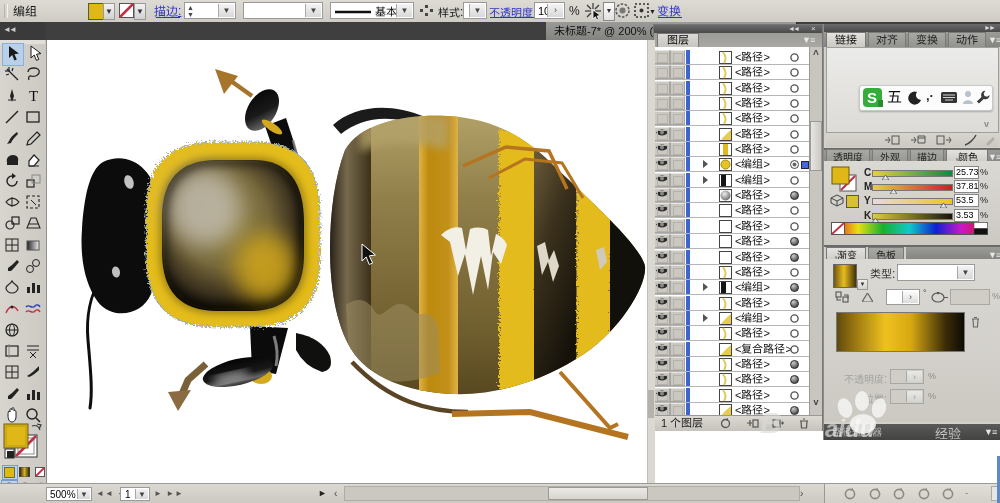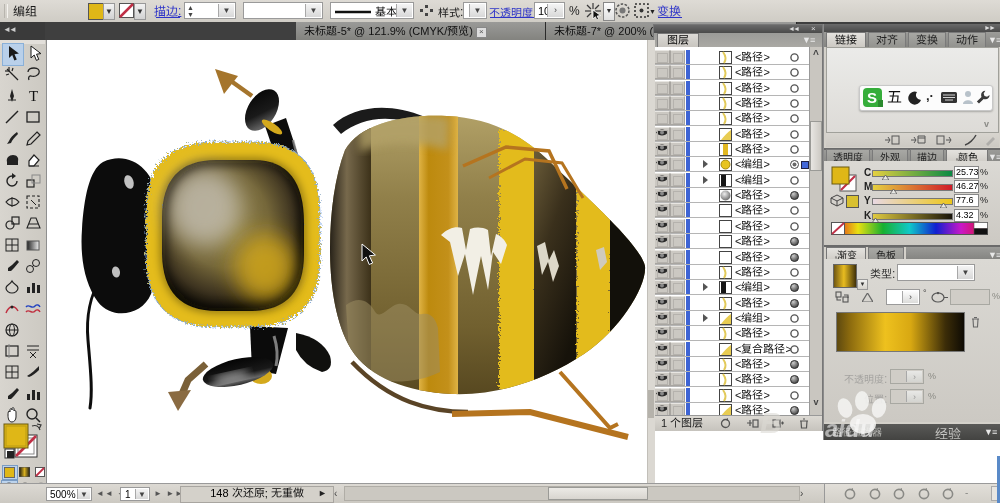--- a/index.html
+++ b/index.html
@@ -286,28 +286,20 @@
     </svg>
     <div class="abs" style="left:649px;top:8px;font-size:7px;color:#222">▼</div>
     <div class="abs" style="left:657px;top:4px"><svg width="24" height="12" viewBox="0 0 2 1" style="vertical-align:-0.13em;overflow:visible" fill="#2e34c8">
         <use href="#u53d8" x="0"></use>
         <use href="#u6362" x="1"></use>
       </svg></div>
     <div class="abs" style="left:658px;top:17px;width:24px;border-bottom:1px solid #2e34c8"></div>
   </div>
 <div class="abs" style="left:0;top:22px;width:1000px;height:18px;background:#3f3f3f">
     <div class="abs" style="left:0;top:0;width:45px;height:18px;background:#3a3a3a;color:#ccc;font-size:8px;line-height:16px;letter-spacing:-2px;padding-left:3px;box-sizing:border-box">◄◄</div>
-    <div class="abs" style="left:296px;top:0;width:249px;height:18px;background:linear-gradient(#9a9a98,#83837f);border-right:1px solid #2a2a2a;color:#111;line-height:18px;font-size:11px;white-space:nowrap;overflow:hidden"><span style="margin-left:8px"><svg width="33" height="11" viewBox="0 0 3 1" style="vertical-align:-0.13em;overflow:visible" fill="#111">
-          <use href="#u672a" x="0"></use>
-          <use href="#u6807" x="1"></use>
-          <use href="#u9898" x="2"></use>
-        </svg>-5* @ 121.9% (CMYK/<svg width="22" height="11" viewBox="0 0 2 1" style="vertical-align:-0.13em;overflow:visible" fill="#111">
-          <use href="#u9884" x="0"></use>
-          <use href="#u89c8" x="1"></use>
-        </svg>) <span class="tabx">×</span></span></div>
     <div class="abs" style="left:546px;top:0;width:250px;height:18px;background:linear-gradient(#9a9a98,#83837f);border-right:1px solid #2a2a2a;color:#111;line-height:18px;font-size:11px;white-space:nowrap;overflow:hidden"><span style="margin-left:8px"><svg width="33" height="11" viewBox="0 0 3 1" style="vertical-align:-0.13em;overflow:visible" fill="#111">
           <use href="#u672a" x="0"></use>
           <use href="#u6807" x="1"></use>
           <use href="#u9898" x="2"></use>
         </svg>-7* @ 200% (CMYK/<svg width="22" height="11" viewBox="0 0 2 1" style="vertical-align:-0.13em;overflow:visible" fill="#111">
           <use href="#u9884" x="0"></use>
           <use href="#u89c8" x="1"></use>
         </svg>) <span class="tabx">×</span></span></div>
   </div>
 <div class="abs" style="left:0;top:40px;width:46px;height:463px;background:linear-gradient(90deg,#d8d5cf,#ccc9c2);border-right:1px solid #8f8f8f">
@@ -1207,35 +1199,35 @@
       <svg class="abs" style="left:58px;top:14px" width="7" height="5">
         <path d="M3.5,0 L7,5 L0,5 Z" fill="#e8e8e4" stroke="#555" stroke-width="0.8"></path>
       </svg>
       <div class="abs" style="left:130px;top:5px;width:22px;height:11px;background:#fff;border:1px solid #888;font-size:9px;line-height:11px;padding-left:1px">25.73</div>
       <div class="abs" style="left:156px;top:6px;font-size:9px;color:#222">%</div>
       <div class="abs" style="left:40px;top:20px;font-size:10px;font-weight:bold;color:#222">M</div>
       <div class="abs" style="left:48px;top:23px;width:79px;height:5px;border:1px solid #777;background:linear-gradient(90deg,#e5d040,#d01a28)"></div>
       <svg class="abs" style="left:66px;top:28px" width="7" height="5">
         <path d="M3.5,0 L7,5 L0,5 Z" fill="#e8e8e4" stroke="#555" stroke-width="0.8"></path>
       </svg>
-      <div class="abs" style="left:130px;top:19px;width:22px;height:11px;background:#fff;border:1px solid #888;font-size:9px;line-height:11px;padding-left:1px">46.27</div>
+      <div class="abs" style="left:130px;top:19px;width:22px;height:11px;background:#fff;border:1px solid #888;font-size:9px;line-height:11px;padding-left:1px">37.81</div>
       <div class="abs" style="left:156px;top:20px;font-size:9px;color:#222">%</div>
       <div class="abs" style="left:40px;top:34px;font-size:10px;font-weight:bold;color:#222">Y</div>
       <div class="abs" style="left:48px;top:37px;width:79px;height:5px;border:1px solid #777;background:linear-gradient(90deg,#e8d8e2,#edc71a)"></div>
       <svg class="abs" style="left:116px;top:42px" width="7" height="5">
         <path d="M3.5,0 L7,5 L0,5 Z" fill="#e8e8e4" stroke="#555" stroke-width="0.8"></path>
       </svg>
-      <div class="abs" style="left:130px;top:33px;width:22px;height:11px;background:#fff;border:1px solid #888;font-size:9px;line-height:11px;padding-left:1px">77.6</div>
+      <div class="abs" style="left:130px;top:33px;width:22px;height:11px;background:#fff;border:1px solid #888;font-size:9px;line-height:11px;padding-left:1px">53.5</div>
       <div class="abs" style="left:156px;top:34px;font-size:9px;color:#222">%</div>
       <div class="abs" style="left:40px;top:48.5px;font-size:10px;font-weight:bold;color:#222">K</div>
       <div class="abs" style="left:48px;top:51.5px;width:79px;height:5px;border:1px solid #777;background:linear-gradient(90deg,#e0ca40,#18140a)"></div>
       <svg class="abs" style="left:48px;top:56.5px" width="7" height="5">
         <path d="M3.5,0 L7,5 L0,5 Z" fill="#e8e8e4" stroke="#555" stroke-width="0.8"></path>
       </svg>
-      <div class="abs" style="left:130px;top:47.5px;width:22px;height:11px;background:#fff;border:1px solid #888;font-size:9px;line-height:11px;padding-left:1px">4.32</div>
+      <div class="abs" style="left:130px;top:47.5px;width:22px;height:11px;background:#fff;border:1px solid #888;font-size:9px;line-height:11px;padding-left:1px">3.53</div>
       <div class="abs" style="left:156px;top:48.5px;font-size:9px;color:#222">%</div>
       <svg class="abs" style="left:7px;top:61px" width="157" height="13">
         <defs>
           <linearGradient id="spec" x1="0" y1="0" x2="1" y2="0">
             <stop offset="0" stop-color="#e01020"></stop>
             <stop offset="0.17" stop-color="#e8e012"></stop>
             <stop offset="0.33" stop-color="#18b030"></stop>
             <stop offset="0.5" stop-color="#10c8c8"></stop>
             <stop offset="0.67" stop-color="#1020d0"></stop>
             <stop offset="0.83" stop-color="#c818c8"></stop>
@@ -1351,29 +1343,20 @@
     <div class="combo" style="left:46px;top:3px;width:46px;height:14px;font-size:10px">
       <span style="position:absolute;left:3px;top:1px">500%</span>
       <div class="cv" style="width:12px;line-height:11px">▼</div>
     </div>
     <div class="abs" style="left:96px;top:5px;font-size:8px;color:#555;letter-spacing:1px">◄◄ ◄</div>
     <div class="combo" style="left:120px;top:3px;width:30px;height:14px;font-size:10px">
       <span style="position:absolute;left:4px;top:1px">1</span>
       <div class="cv" style="width:12px;line-height:11px">▼</div>
     </div>
     <div class="abs" style="left:154px;top:5px;font-size:8px;color:#555;letter-spacing:1px">► ►►</div>
-    <div class="abs" style="left:180px;top:2px;width:152px;height:15px;border:1px solid #a8a5a0;background:#d4d1ca;text-align:center;font-size:11px">148 <svg width="33" height="11" viewBox="0 0 3 1" style="vertical-align:-0.1em;overflow:visible" fill="#111">
-        <use href="#u6b21" x="0"></use>
-        <use href="#u8fd8" x="1"></use>
-        <use href="#u539f" x="2"></use>
-      </svg>; <svg width="33" height="11" viewBox="0 0 3 1" style="vertical-align:-0.1em;overflow:visible" fill="#111">
-        <use href="#u65e0" x="0"></use>
-        <use href="#u91cd" x="1"></use>
-        <use href="#u505a" x="2"></use>
-      </svg></div>
     <div class="abs" style="left:318px;top:4px;font-size:9px;color:#222">►</div>
     <div class="abs" style="left:334px;top:4px;font-size:10px;color:#444">‹</div>
     <div class="abs" style="left:344px;top:2px;width:456px;height:15px;background:#cbc8c1;border:1px solid #b0ada6;box-sizing:border-box"></div>
     <div class="abs" style="left:548px;top:3px;width:100px;height:13px;background:linear-gradient(#eceae6,#d8d5cf);border:1px solid #9a9a96;box-sizing:border-box"></div>
     <div class="abs" style="left:800px;top:4px;font-size:10px;color:#444">›</div>
     <div class="abs" style="left:824px;top:0;width:176px;height:20px;background:linear-gradient(#e2dfd9,#d2cfc8);border-left:1px solid #999">
       <svg class="abs" style="left:19px;top:4px" width="12" height="12">
         <circle cx="6" cy="6" r="4.6" fill="none" stroke="#8a8a86" stroke-width="1.6"></circle>
         <path d="M6,1.4 L9,0 L9,3 Z" fill="#8a8a86"></path>
       </svg>

